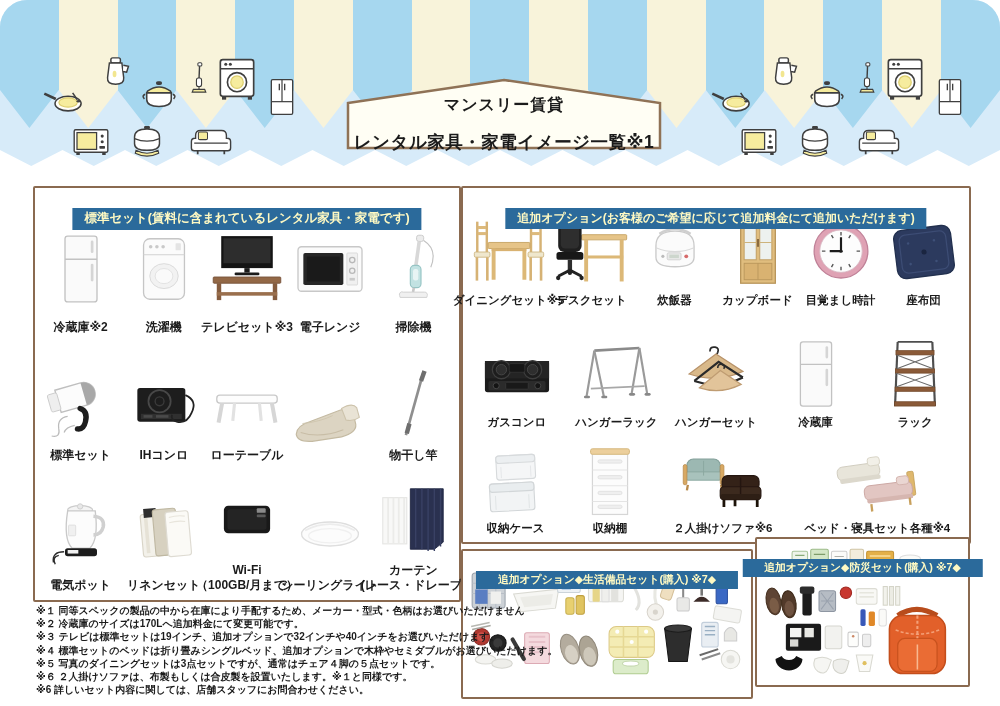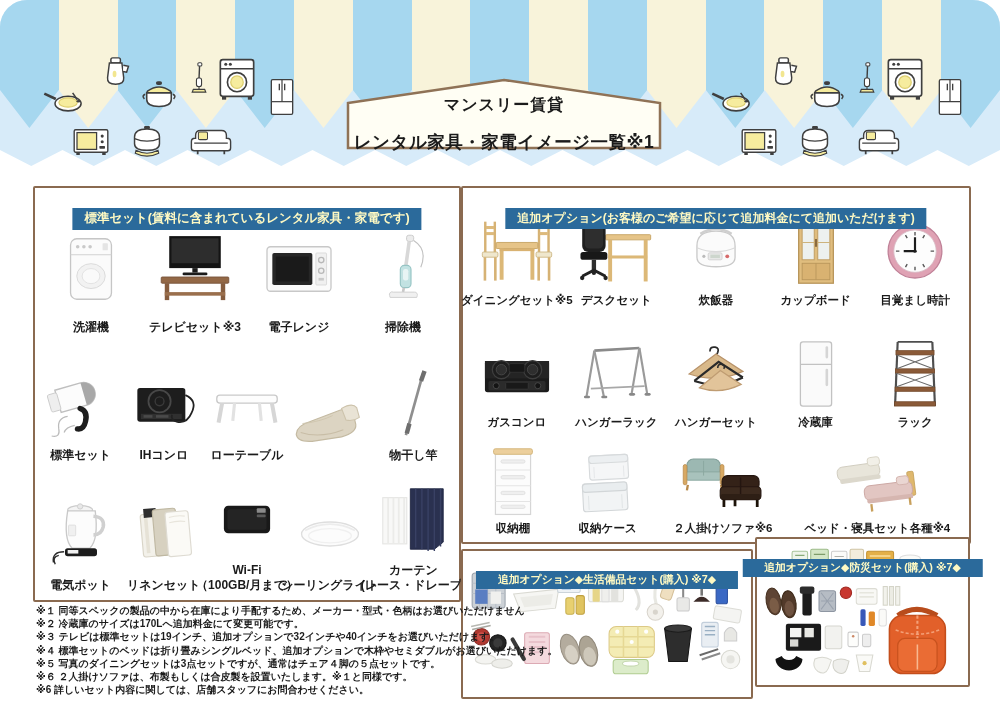--- a/index.html
+++ b/index.html
@@ -534,20 +534,26 @@
       <div class="t1">マンスリー賃貸</div>
       <div class="t2">レンタル家具・家電イメージ一覧※1</div>
     </div>
   </div>
 
   <div class="panel left-panel">
     <div class="tab">標準セット(賃料に含まれているレンタル家具・家電です)</div>
     <div class="irow r1">
       <div class="item">
           <svg class="pimg" viewBox="0 0 90 80">
+            <use href="#p-fridge"></use>
+          </svg>
+          <div class="lbl">冷蔵庫※2</div>
+        </div>
+      <div class="item">
+          <svg class="pimg" viewBox="0 0 90 80">
             <use href="#p-washer"></use>
           </svg>
           <div class="lbl">洗濯機</div>
         </div>
       <div class="item">
           <svg class="pimg" viewBox="0 0 90 80">
             <use href="#p-tvset"></use>
           </svg>
           <div class="lbl">テレビセット※3</div>
         </div>
@@ -657,20 +663,26 @@
             <use href="#p-cupboard"></use>
           </svg>
           <div class="lbl">カップボード</div>
         </div>
       <div class="item">
           <svg class="pimg" viewBox="0 0 90 80">
             <use href="#p-clock"></use>
           </svg>
           <div class="lbl">目覚まし時計</div>
         </div>
+      <div class="item">
+          <svg class="pimg" viewBox="0 0 90 80">
+            <use href="#p-cushion"></use>
+          </svg>
+          <div class="lbl">座布団</div>
+        </div>
     </div>
     <div class="irow r2">
       <div class="item">
           <svg class="pimg" viewBox="0 0 90 80">
             <use href="#p-gasstove"></use>
           </svg>
           <div class="lbl">ガスコンロ</div>
         </div>
       <div class="item">
           <svg class="pimg" viewBox="0 0 90 80">
@@ -691,31 +703,31 @@
           <div class="lbl">冷蔵庫</div>
         </div>
       <div class="item">
           <svg class="pimg" viewBox="0 0 90 80">
             <use href="#p-rack"></use>
           </svg>
           <div class="lbl">ラック</div>
         </div>
     </div>
     <div class="irow r3">
+      <div class="item w14">
+          <svg class="pimg" viewBox="0 0 90 80">
+            <use href="#p-cases"></use>
+          </svg>
+          <div class="lbl">収納ケース</div>
+        </div>
       <div class="item">
           <svg class="pimg" viewBox="0 0 90 80">
             <use href="#p-chest"></use>
           </svg>
           <div class="lbl">収納棚</div>
-        </div>
-      <div class="item w14">
-          <svg class="pimg" viewBox="0 0 90 80">
-            <use href="#p-cases"></use>
-          </svg>
-          <div class="lbl">収納ケース</div>
         </div>
       <div class="item w15">
           <svg class="pimg" viewBox="0 0 90 80">
             <use href="#p-sofas"></use>
           </svg>
           <div class="lbl">２人掛けソファ※6</div>
         </div>
       <div class="item w19">
           <svg class="pimg" viewBox="0 0 90 80">
             <use href="#p-beds"></use>

